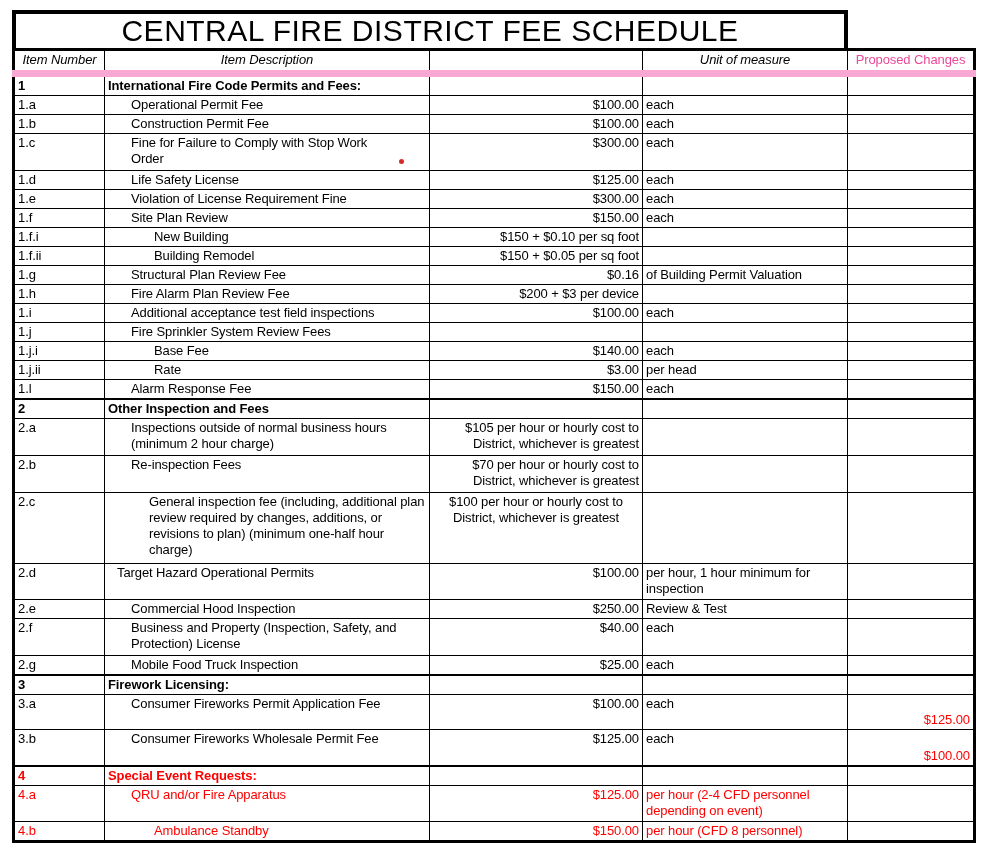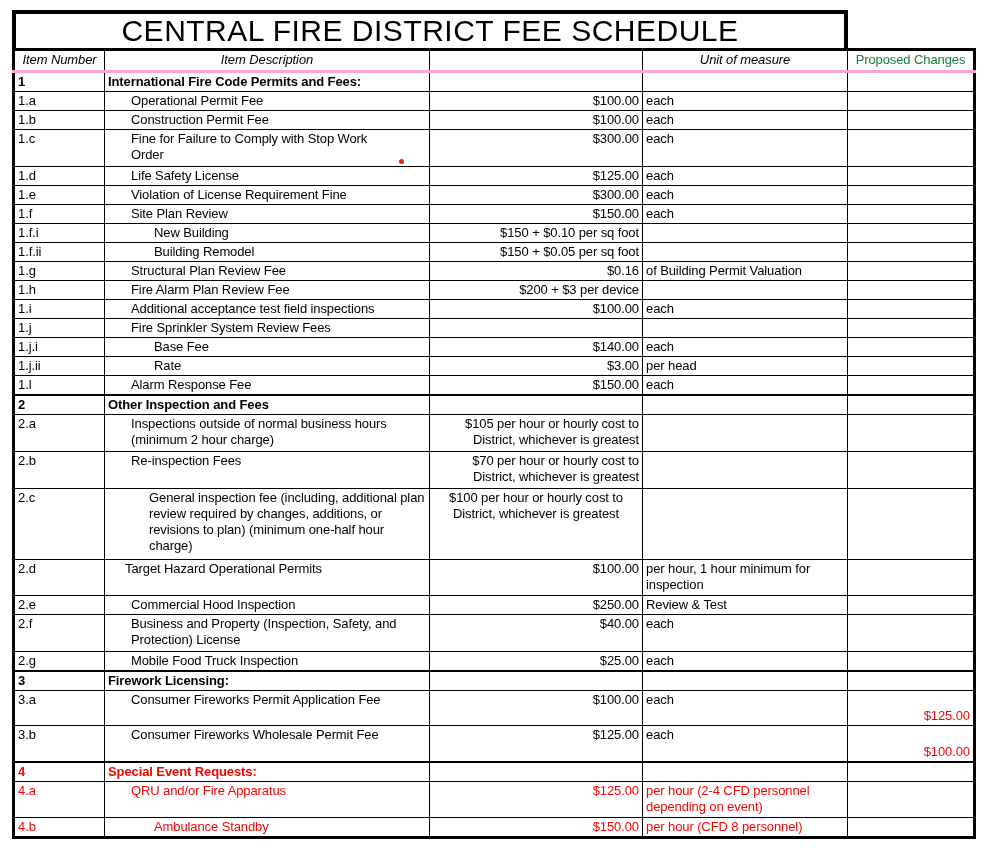--- a/index.html
+++ b/index.html
@@ -28,24 +28,24 @@
     border:1px solid #000;
     padding:1px 3px;
     font-size:13px; line-height:16px;
     vertical-align:top;
     white-space:pre-line;
     overflow:hidden;
     letter-spacing:-0.1px;
   }
   thead th {
     font-style:italic; font-weight:normal; text-align:center;
-    border-top:3px solid #000; border-bottom:3px solid #f9a8d4;
+    border-top:3px solid #000; border-bottom:7px solid #f9a8d4;
     height:17px;
   }
-  thead th.col-proposed { font-style:normal; color:#15803d; }
+  thead th.col-proposed { font-style:normal; color:#ec4899; }
 
   
   th:first-child, td:first-child { border-left:3px solid #000; }
   th:last-child,  td:last-child  { border-right:3px solid #000; }
   tbody tr:last-child td { border-bottom:3px solid #000; }
 
   td.col-desc { padding-right:1px; }
   td.col-fee  { text-align:right; }
   td.col-unit { text-align:left; }
   td.col-proposed { text-align:right; vertical-align:bottom; color:#FF0000; }
@@ -227,21 +227,21 @@
 review required by changes, additions, or
 revisions to plan) (minimum one-half hour
 charge)</td>
           <td class="col-fee" style="text-align: center;">$100 per hour or hourly cost to
 District, whichever is greatest</td>
           <td class="col-unit"></td>
           <td class="col-proposed"></td>
         </tr>
         <tr style="height: 36px;">
           <td class="col-num">2.d</td>
-          <td class="col-desc" style="padding-left: 20px;">Target Hazard Operational Permits</td>
+          <td class="col-desc" style="padding-left: 12px;">Target Hazard Operational Permits</td>
           <td class="col-fee">$100.00</td>
           <td class="col-unit">per hour, 1 hour minimum for
 inspection</td>
           <td class="col-proposed"></td>
         </tr>
         <tr>
           <td class="col-num">2.e</td>
           <td class="col-desc" style="padding-left: 26px;">Commercial Hood Inspection</td>
           <td class="col-fee">$250.00</td>
           <td class="col-unit">Review &amp; Test</td>

